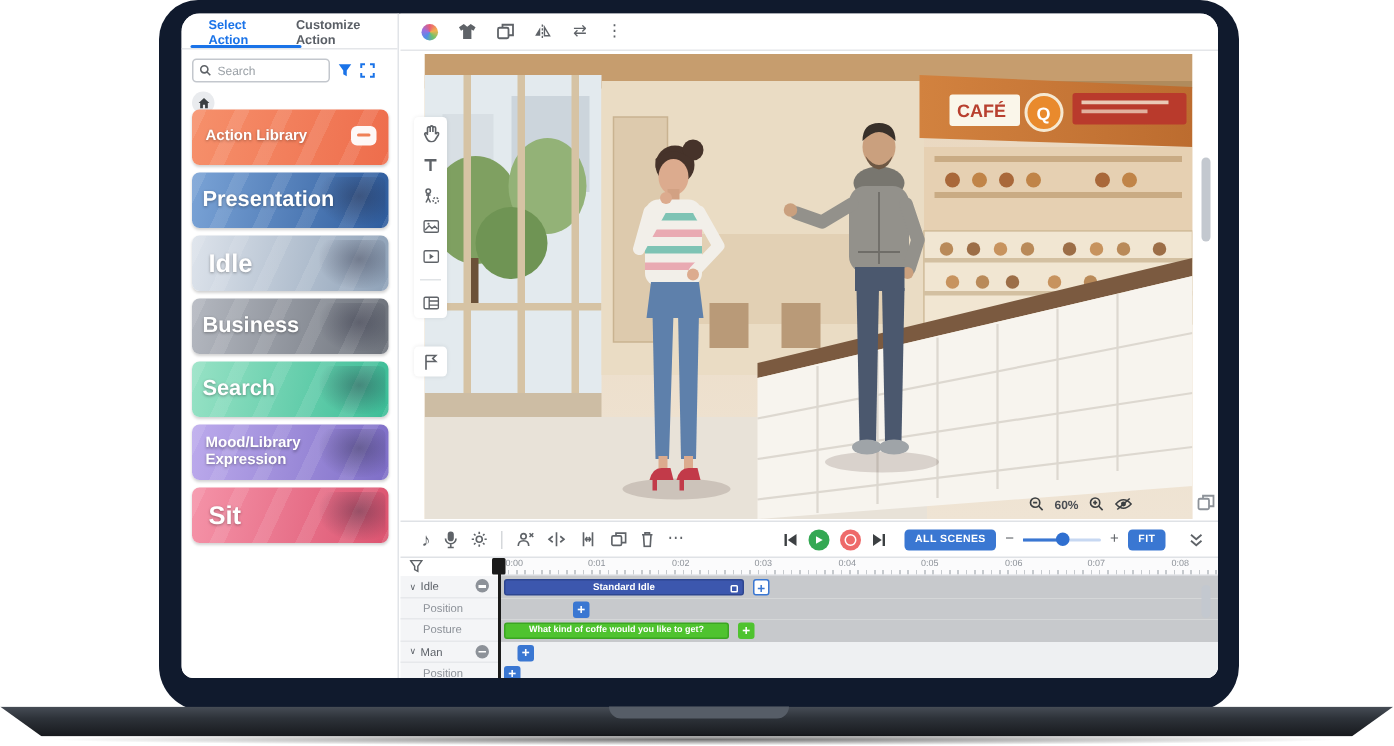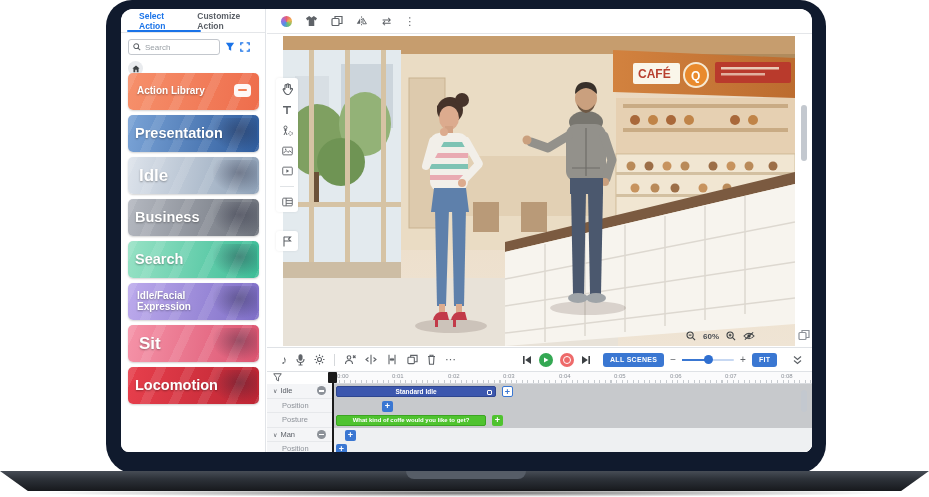--- a/index.html
+++ b/index.html
@@ -204,29 +204,25 @@
         </div>
         <div class="card" style="background: linear-gradient(100deg, rgb(180, 184, 192), rgb(109, 114, 123));">
           <span class="card-label lb-l">Business</span>
           <span class="fig"></span>
         </div>
         <div class="card" style="background: linear-gradient(100deg, rgb(151, 226, 197), rgb(60, 189, 151));">
           <span class="card-label lb-l">Search</span>
           <span class="fig"></span>
         </div>
         <div class="card" style="background: linear-gradient(100deg, rgb(188, 170, 236), rgb(126, 110, 199));">
-          <span class="card-label lb-s" style="max-width:80px;">Idle/Facial Expression</span>
+          <span class="card-label lb-s" style="max-width:80px;">Mood/Library Expression</span>
           <span class="fig"></span>
         </div>
         <div class="card" style="background: linear-gradient(100deg, rgb(245, 147, 168), rgb(220, 84, 112));">
           <span class="card-label lb-xl">Sit</span>
-          <span class="fig"></span>
-        </div>
-        <div class="card" style="background: linear-gradient(100deg, rgb(231, 63, 76), rgb(189, 37, 51));">
-          <span class="card-label lb-l">Locomotion</span>
           <span class="fig"></span>
         </div>
       </div>
     </aside>
 
     <div class="main">
 
       <div class="vp-toolbar">
         <span class="icon-btn">
             <span class="avatar-dot"></span>

